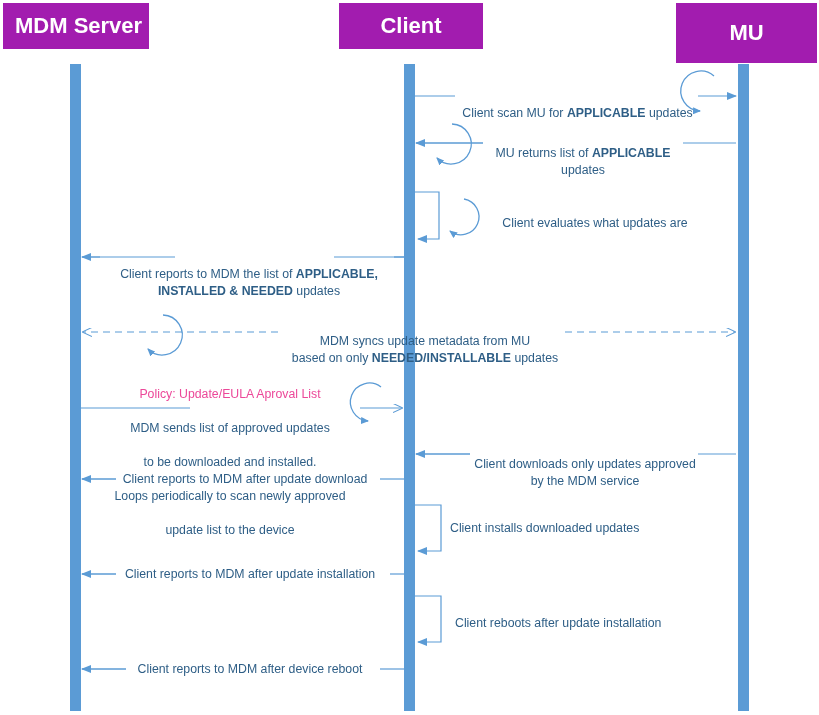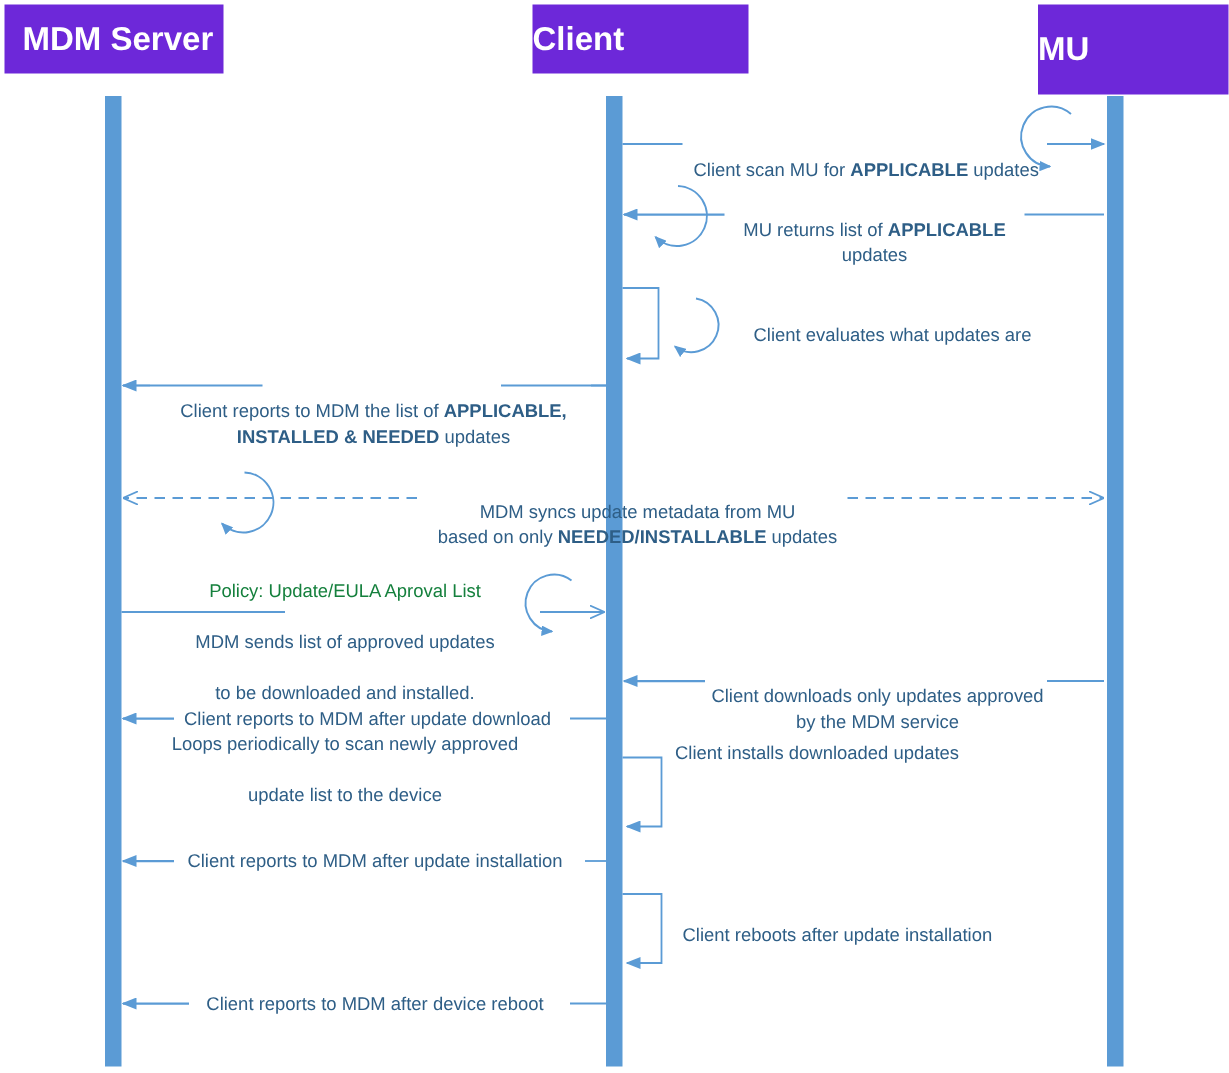--- a/index.html
+++ b/index.html
@@ -15,48 +15,48 @@
     overflow: hidden;
   }
   #diagram {
     position: absolute;
     left: 0; top: 0;
     width: 819px;
     height: 715px;
   }
   .lane-header {
     position: absolute;
-    background: #6d28d9;
+    background: #a21caf;
     color: #ffffff;
     font-weight: bold;
     font-size: 22px;
     display: flex;
     align-items: center;
     box-sizing: border-box;
   }
   .lane-header.left   { justify-content: flex-start; padding-left: 12px; }
-  .lane-header.center { justify-content: flex-start; margin-left: 16px; }
+  .lane-header.center { justify-content: center; }
   .lifeline {
     position: absolute;
     background: #5B9BD5;
     width: 11px;
   }
   .msg-label {
     position: absolute;
     color: #2E5E86;
     font-size: 12.3px;
     line-height: 17px;
     text-align: center;
     white-space: pre-line;
     pointer-events: none;
   }
   .msg-label.left-align { text-align: left; }
   .msg-label b { font-weight: bold; }
   .policy-title {
-    color: #15803d;
+    color: #ec4899;
     font-weight: normal;
   }
   svg.overlay {
     position: absolute;
     left: 0; top: 0;
     width: 819px;
     height: 715px;
     overflow: visible;
   }
 </style>
@@ -191,21 +191,21 @@
     <span>Loops periodically to scan newly approved</span><br>
     <span>update list to the device</span>
   </div>
 
   <div class="msg-label" style="left:460px; top:439px; width:250px;">
     <span>Client downloads only updates approved</span><br><span>by the MDM service</span>
   </div>
 
   <div class="msg-label" style="left:110px; top:471px; width:270px;">Client reports to MDM after update download</div>
 
-  <div class="msg-label left-align" style="left:450px; top:494px; width:230px;">Client installs downloaded updates</div>
+  <div class="msg-label left-align" style="left:450px; top:520px; width:230px;">Client installs downloaded updates</div>
 
   <div class="msg-label" style="left:110px; top:566px; width:280px;">Client reports to MDM after update installation</div>
 
   <div class="msg-label left-align" style="left:455px; top:615px; width:250px;">Client reboots after update installation</div>
 
   <div class="msg-label" style="left:120px; top:661px; width:260px;">Client reports to MDM after device reboot</div>
 
 </div>
 
 </body></html>

